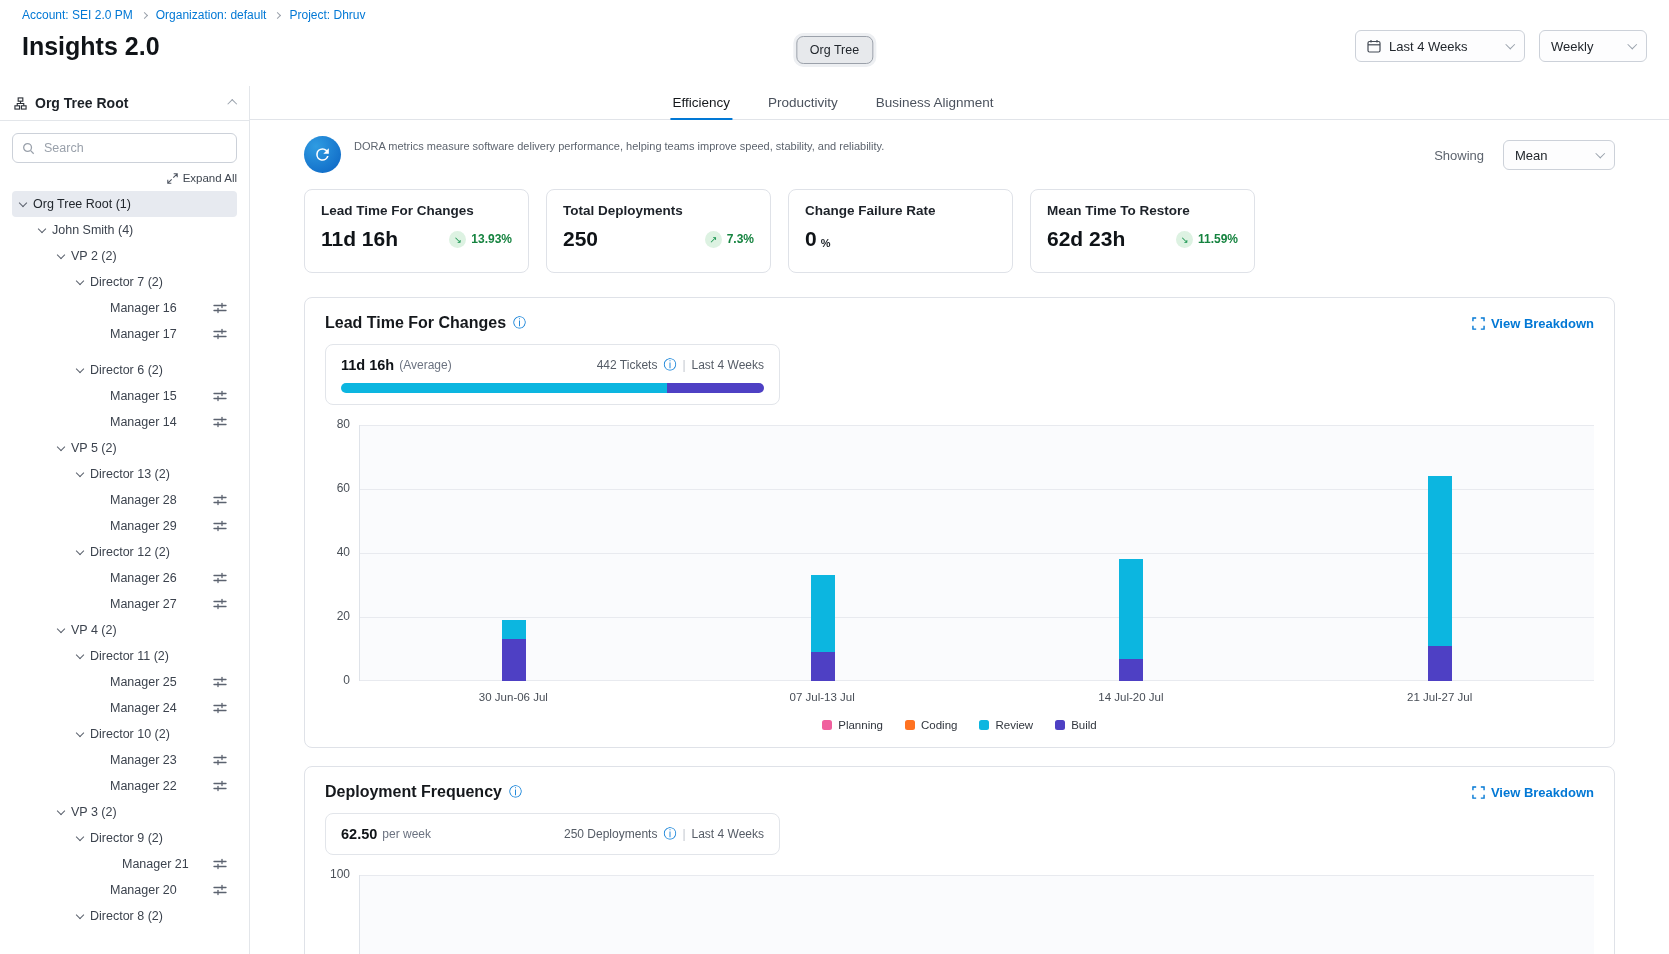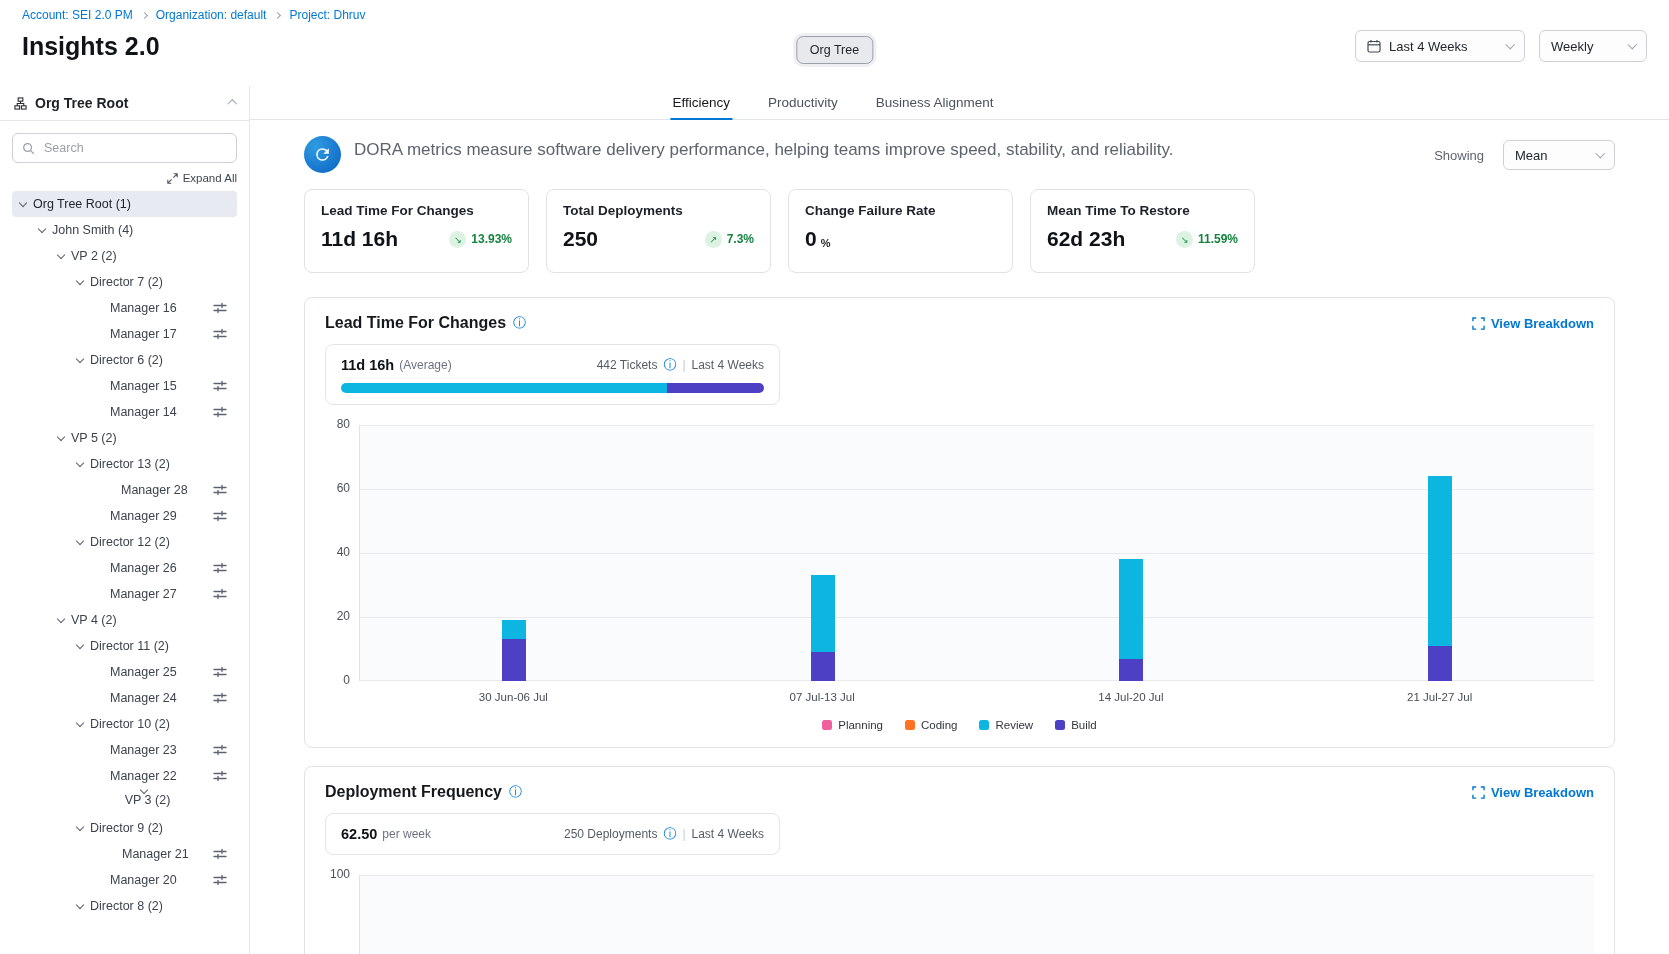--- a/index.html
+++ b/index.html
@@ -56,21 +56,21 @@
   .tab{font-size:13.5px;color:#4b525d;display:flex;align-items:center;height:100%;
     border-bottom:2px solid transparent;cursor:pointer;padding:0 2px;white-space:nowrap}
   .tab.active{color:#15181c;border-bottom-color:#0278d5}
   .content{flex:1;padding:16px 54px 0;overflow:hidden}
 
   .dora-header{display:flex;align-items:flex-start;gap:13px;margin-bottom:16px}
   .dora-icon{width:37px;height:37px;border-radius:50%;flex:none;
     background:radial-gradient(circle at 32% 28%,#2f9ce2,#0a62c2);
     display:flex;align-items:center;justify-content:center}
   .dora-title{font-size:16.5px;font-weight:700;color:#15181c}
-  .dora-desc{font-size:17px;color:#5d646e;margin-top:4px}
+  .dora-desc{font-size:11px;color:#5d646e;margin-top:4px}
   .showing{margin-left:auto;display:flex;align-items:center;gap:19px;margin-top:4px}
   .showing-label{font-size:13px;color:#5d646e}
   .sel-showing{width:112px;justify-content:space-between;height:30px}
 
   .metric-cards{display:flex;gap:17px;margin-bottom:24px}
   .metric-card{width:225px;height:84px;border:1px solid #dfe2e8;border-radius:8px;padding:13px 16px;background:#fff}
   .mc-title{font-size:13.5px;font-weight:600;color:#1d2229;white-space:nowrap}
   .mc-value-row{display:flex;align-items:center;margin-top:9px}
   .mc-value{font-size:21px;font-weight:700;color:#0f1317}
   .mc-unit{font-size:11px;font-weight:700;margin-left:4px;margin-top:7px}
@@ -214,169 +214,169 @@
             <span class="tlabel">Manager 17</span>
             <span class="sliders">
               <svg width="14" height="12" viewBox="0 0 14 12" fill="none" stroke="#5c6370" stroke-width="1.3" stroke-linecap="round">
                 <line x1="1" y1="3.5" x2="13" y2="3.5"></line>
                 <line x1="1" y1="8.5" x2="13" y2="8.5"></line>
                 <line x1="9" y1="1.5" x2="9" y2="5.5"></line>
                 <line x1="5" y1="6.5" x2="5" y2="10.5"></line>
               </svg>
             </span>
           </div>
+          <div class="tree-row" style="padding-left: 65px; margin-top: 10px;">
+            <span class="tchev"></span>
+            <span class="tlabel">Director 6 (2)</span>
+          </div>
+          <div class="tree-row" style="padding-left: 84px;">
+            <span class="tchev-sp"></span>
+            <span class="tlabel">Manager 15</span>
+            <span class="sliders">
+              <svg width="14" height="12" viewBox="0 0 14 12" fill="none" stroke="#5c6370" stroke-width="1.3" stroke-linecap="round">
+                <line x1="1" y1="3.5" x2="13" y2="3.5"></line>
+                <line x1="1" y1="8.5" x2="13" y2="8.5"></line>
+                <line x1="9" y1="1.5" x2="9" y2="5.5"></line>
+                <line x1="5" y1="6.5" x2="5" y2="10.5"></line>
+              </svg>
+            </span>
+          </div>
+          <div class="tree-row" style="padding-left: 84px;">
+            <span class="tchev-sp"></span>
+            <span class="tlabel">Manager 14</span>
+            <span class="sliders">
+              <svg width="14" height="12" viewBox="0 0 14 12" fill="none" stroke="#5c6370" stroke-width="1.3" stroke-linecap="round">
+                <line x1="1" y1="3.5" x2="13" y2="3.5"></line>
+                <line x1="1" y1="8.5" x2="13" y2="8.5"></line>
+                <line x1="9" y1="1.5" x2="9" y2="5.5"></line>
+                <line x1="5" y1="6.5" x2="5" y2="10.5"></line>
+              </svg>
+            </span>
+          </div>
+          <div class="tree-row" style="padding-left: 46px;">
+            <span class="tchev"></span>
+            <span class="tlabel">VP 5 (2)</span>
+          </div>
           <div class="tree-row" style="padding-left: 65px;">
             <span class="tchev"></span>
-            <span class="tlabel">Director 6 (2)</span>
-          </div>
-          <div class="tree-row" style="padding-left: 84px;">
-            <span class="tchev-sp"></span>
-            <span class="tlabel">Manager 15</span>
-            <span class="sliders">
-              <svg width="14" height="12" viewBox="0 0 14 12" fill="none" stroke="#5c6370" stroke-width="1.3" stroke-linecap="round">
-                <line x1="1" y1="3.5" x2="13" y2="3.5"></line>
-                <line x1="1" y1="8.5" x2="13" y2="8.5"></line>
-                <line x1="9" y1="1.5" x2="9" y2="5.5"></line>
-                <line x1="5" y1="6.5" x2="5" y2="10.5"></line>
-              </svg>
-            </span>
-          </div>
-          <div class="tree-row" style="padding-left: 84px;">
-            <span class="tchev-sp"></span>
-            <span class="tlabel">Manager 14</span>
+            <span class="tlabel">Director 13 (2)</span>
+          </div>
+          <div class="tree-row" style="padding-left: 84px;">
+            <span class="tchev-sp"></span>
+            <span class="tlabel">Manager 28</span>
+            <span class="sliders">
+              <svg width="14" height="12" viewBox="0 0 14 12" fill="none" stroke="#5c6370" stroke-width="1.3" stroke-linecap="round">
+                <line x1="1" y1="3.5" x2="13" y2="3.5"></line>
+                <line x1="1" y1="8.5" x2="13" y2="8.5"></line>
+                <line x1="9" y1="1.5" x2="9" y2="5.5"></line>
+                <line x1="5" y1="6.5" x2="5" y2="10.5"></line>
+              </svg>
+            </span>
+          </div>
+          <div class="tree-row" style="padding-left: 84px;">
+            <span class="tchev-sp"></span>
+            <span class="tlabel">Manager 29</span>
+            <span class="sliders">
+              <svg width="14" height="12" viewBox="0 0 14 12" fill="none" stroke="#5c6370" stroke-width="1.3" stroke-linecap="round">
+                <line x1="1" y1="3.5" x2="13" y2="3.5"></line>
+                <line x1="1" y1="8.5" x2="13" y2="8.5"></line>
+                <line x1="9" y1="1.5" x2="9" y2="5.5"></line>
+                <line x1="5" y1="6.5" x2="5" y2="10.5"></line>
+              </svg>
+            </span>
+          </div>
+          <div class="tree-row" style="padding-left: 65px;">
+            <span class="tchev"></span>
+            <span class="tlabel">Director 12 (2)</span>
+          </div>
+          <div class="tree-row" style="padding-left: 84px;">
+            <span class="tchev-sp"></span>
+            <span class="tlabel">Manager 26</span>
+            <span class="sliders">
+              <svg width="14" height="12" viewBox="0 0 14 12" fill="none" stroke="#5c6370" stroke-width="1.3" stroke-linecap="round">
+                <line x1="1" y1="3.5" x2="13" y2="3.5"></line>
+                <line x1="1" y1="8.5" x2="13" y2="8.5"></line>
+                <line x1="9" y1="1.5" x2="9" y2="5.5"></line>
+                <line x1="5" y1="6.5" x2="5" y2="10.5"></line>
+              </svg>
+            </span>
+          </div>
+          <div class="tree-row" style="padding-left: 84px;">
+            <span class="tchev-sp"></span>
+            <span class="tlabel">Manager 27</span>
             <span class="sliders">
               <svg width="14" height="12" viewBox="0 0 14 12" fill="none" stroke="#5c6370" stroke-width="1.3" stroke-linecap="round">
                 <line x1="1" y1="3.5" x2="13" y2="3.5"></line>
                 <line x1="1" y1="8.5" x2="13" y2="8.5"></line>
                 <line x1="9" y1="1.5" x2="9" y2="5.5"></line>
                 <line x1="5" y1="6.5" x2="5" y2="10.5"></line>
               </svg>
             </span>
           </div>
           <div class="tree-row" style="padding-left: 46px;">
             <span class="tchev"></span>
-            <span class="tlabel">VP 5 (2)</span>
+            <span class="tlabel">VP 4 (2)</span>
           </div>
           <div class="tree-row" style="padding-left: 65px;">
             <span class="tchev"></span>
-            <span class="tlabel">Director 13 (2)</span>
-          </div>
-          <div class="tree-row" style="padding-left: 84px; gap: 11px;">
-            <span class="tchev-sp"></span>
-            <span class="tlabel">Manager 28</span>
-            <span class="sliders">
-              <svg width="14" height="12" viewBox="0 0 14 12" fill="none" stroke="#5c6370" stroke-width="1.3" stroke-linecap="round">
-                <line x1="1" y1="3.5" x2="13" y2="3.5"></line>
-                <line x1="1" y1="8.5" x2="13" y2="8.5"></line>
-                <line x1="9" y1="1.5" x2="9" y2="5.5"></line>
-                <line x1="5" y1="6.5" x2="5" y2="10.5"></line>
-              </svg>
-            </span>
-          </div>
-          <div class="tree-row" style="padding-left: 84px;">
-            <span class="tchev-sp"></span>
-            <span class="tlabel">Manager 29</span>
+            <span class="tlabel">Director 11 (2)</span>
+          </div>
+          <div class="tree-row" style="padding-left: 84px;">
+            <span class="tchev-sp"></span>
+            <span class="tlabel">Manager 25</span>
+            <span class="sliders">
+              <svg width="14" height="12" viewBox="0 0 14 12" fill="none" stroke="#5c6370" stroke-width="1.3" stroke-linecap="round">
+                <line x1="1" y1="3.5" x2="13" y2="3.5"></line>
+                <line x1="1" y1="8.5" x2="13" y2="8.5"></line>
+                <line x1="9" y1="1.5" x2="9" y2="5.5"></line>
+                <line x1="5" y1="6.5" x2="5" y2="10.5"></line>
+              </svg>
+            </span>
+          </div>
+          <div class="tree-row" style="padding-left: 84px;">
+            <span class="tchev-sp"></span>
+            <span class="tlabel">Manager 24</span>
             <span class="sliders">
               <svg width="14" height="12" viewBox="0 0 14 12" fill="none" stroke="#5c6370" stroke-width="1.3" stroke-linecap="round">
                 <line x1="1" y1="3.5" x2="13" y2="3.5"></line>
                 <line x1="1" y1="8.5" x2="13" y2="8.5"></line>
                 <line x1="9" y1="1.5" x2="9" y2="5.5"></line>
                 <line x1="5" y1="6.5" x2="5" y2="10.5"></line>
               </svg>
             </span>
           </div>
           <div class="tree-row" style="padding-left: 65px;">
             <span class="tchev"></span>
-            <span class="tlabel">Director 12 (2)</span>
-          </div>
-          <div class="tree-row" style="padding-left: 84px;">
-            <span class="tchev-sp"></span>
-            <span class="tlabel">Manager 26</span>
-            <span class="sliders">
-              <svg width="14" height="12" viewBox="0 0 14 12" fill="none" stroke="#5c6370" stroke-width="1.3" stroke-linecap="round">
-                <line x1="1" y1="3.5" x2="13" y2="3.5"></line>
-                <line x1="1" y1="8.5" x2="13" y2="8.5"></line>
-                <line x1="9" y1="1.5" x2="9" y2="5.5"></line>
-                <line x1="5" y1="6.5" x2="5" y2="10.5"></line>
-              </svg>
-            </span>
-          </div>
-          <div class="tree-row" style="padding-left: 84px;">
-            <span class="tchev-sp"></span>
-            <span class="tlabel">Manager 27</span>
+            <span class="tlabel">Director 10 (2)</span>
+          </div>
+          <div class="tree-row" style="padding-left: 84px;">
+            <span class="tchev-sp"></span>
+            <span class="tlabel">Manager 23</span>
+            <span class="sliders">
+              <svg width="14" height="12" viewBox="0 0 14 12" fill="none" stroke="#5c6370" stroke-width="1.3" stroke-linecap="round">
+                <line x1="1" y1="3.5" x2="13" y2="3.5"></line>
+                <line x1="1" y1="8.5" x2="13" y2="8.5"></line>
+                <line x1="9" y1="1.5" x2="9" y2="5.5"></line>
+                <line x1="5" y1="6.5" x2="5" y2="10.5"></line>
+              </svg>
+            </span>
+          </div>
+          <div class="tree-row" style="padding-left: 84px;">
+            <span class="tchev-sp"></span>
+            <span class="tlabel">Manager 22</span>
             <span class="sliders">
               <svg width="14" height="12" viewBox="0 0 14 12" fill="none" stroke="#5c6370" stroke-width="1.3" stroke-linecap="round">
                 <line x1="1" y1="3.5" x2="13" y2="3.5"></line>
                 <line x1="1" y1="8.5" x2="13" y2="8.5"></line>
                 <line x1="9" y1="1.5" x2="9" y2="5.5"></line>
                 <line x1="5" y1="6.5" x2="5" y2="10.5"></line>
               </svg>
             </span>
           </div>
           <div class="tree-row" style="padding-left: 46px;">
-            <span class="tchev"></span>
-            <span class="tlabel">VP 4 (2)</span>
-          </div>
-          <div class="tree-row" style="padding-left: 65px;">
-            <span class="tchev"></span>
-            <span class="tlabel">Director 11 (2)</span>
-          </div>
-          <div class="tree-row" style="padding-left: 84px;">
-            <span class="tchev-sp"></span>
-            <span class="tlabel">Manager 25</span>
-            <span class="sliders">
-              <svg width="14" height="12" viewBox="0 0 14 12" fill="none" stroke="#5c6370" stroke-width="1.3" stroke-linecap="round">
-                <line x1="1" y1="3.5" x2="13" y2="3.5"></line>
-                <line x1="1" y1="8.5" x2="13" y2="8.5"></line>
-                <line x1="9" y1="1.5" x2="9" y2="5.5"></line>
-                <line x1="5" y1="6.5" x2="5" y2="10.5"></line>
-              </svg>
-            </span>
-          </div>
-          <div class="tree-row" style="padding-left: 84px;">
-            <span class="tchev-sp"></span>
-            <span class="tlabel">Manager 24</span>
-            <span class="sliders">
-              <svg width="14" height="12" viewBox="0 0 14 12" fill="none" stroke="#5c6370" stroke-width="1.3" stroke-linecap="round">
-                <line x1="1" y1="3.5" x2="13" y2="3.5"></line>
-                <line x1="1" y1="8.5" x2="13" y2="8.5"></line>
-                <line x1="9" y1="1.5" x2="9" y2="5.5"></line>
-                <line x1="5" y1="6.5" x2="5" y2="10.5"></line>
-              </svg>
-            </span>
-          </div>
-          <div class="tree-row" style="padding-left: 65px;">
-            <span class="tchev"></span>
-            <span class="tlabel">Director 10 (2)</span>
-          </div>
-          <div class="tree-row" style="padding-left: 84px;">
-            <span class="tchev-sp"></span>
-            <span class="tlabel">Manager 23</span>
-            <span class="sliders">
-              <svg width="14" height="12" viewBox="0 0 14 12" fill="none" stroke="#5c6370" stroke-width="1.3" stroke-linecap="round">
-                <line x1="1" y1="3.5" x2="13" y2="3.5"></line>
-                <line x1="1" y1="8.5" x2="13" y2="8.5"></line>
-                <line x1="9" y1="1.5" x2="9" y2="5.5"></line>
-                <line x1="5" y1="6.5" x2="5" y2="10.5"></line>
-              </svg>
-            </span>
-          </div>
-          <div class="tree-row" style="padding-left: 84px;">
-            <span class="tchev-sp"></span>
-            <span class="tlabel">Manager 22</span>
-            <span class="sliders">
-              <svg width="14" height="12" viewBox="0 0 14 12" fill="none" stroke="#5c6370" stroke-width="1.3" stroke-linecap="round">
-                <line x1="1" y1="3.5" x2="13" y2="3.5"></line>
-                <line x1="1" y1="8.5" x2="13" y2="8.5"></line>
-                <line x1="9" y1="1.5" x2="9" y2="5.5"></line>
-                <line x1="5" y1="6.5" x2="5" y2="10.5"></line>
-              </svg>
-            </span>
-          </div>
-          <div class="tree-row" style="padding-left: 46px; flex-direction: column;">
             <span class="tchev"></span>
             <span class="tlabel">VP 3 (2)</span>
           </div>
           <div class="tree-row" style="padding-left: 65px;">
             <span class="tchev"></span>
             <span class="tlabel">Director 9 (2)</span>
           </div>
           <div class="tree-row" style="padding-left: 84px; gap: 12px;">
             <span class="tchev-sp"></span>
             <span class="tlabel">Manager 21</span>

